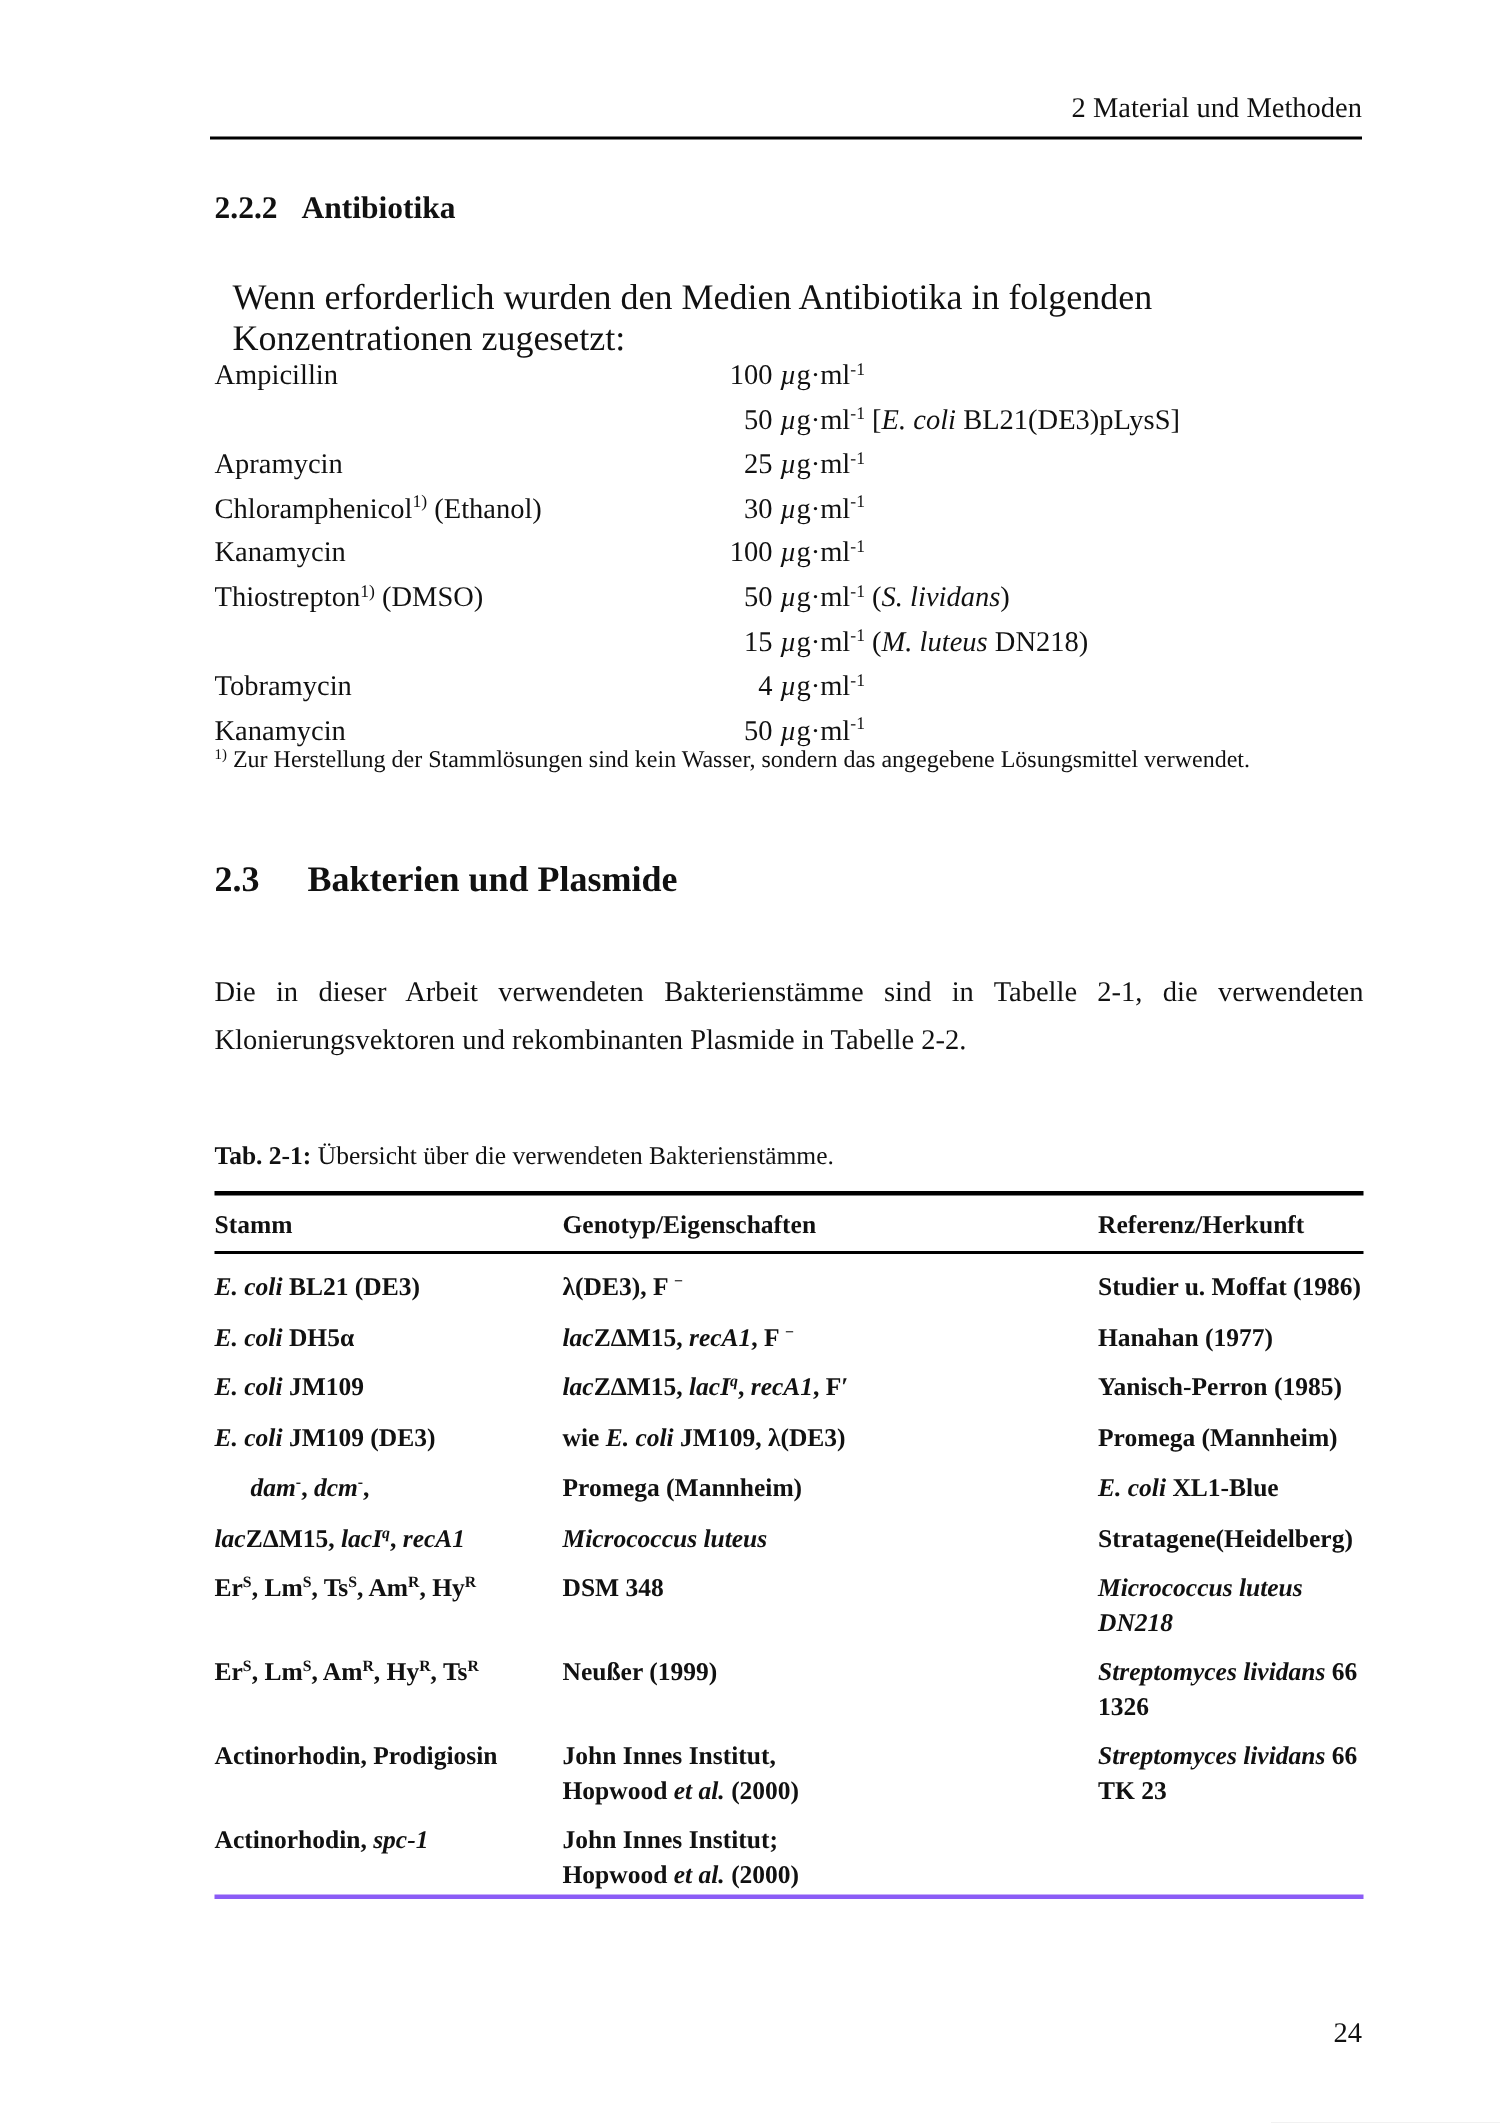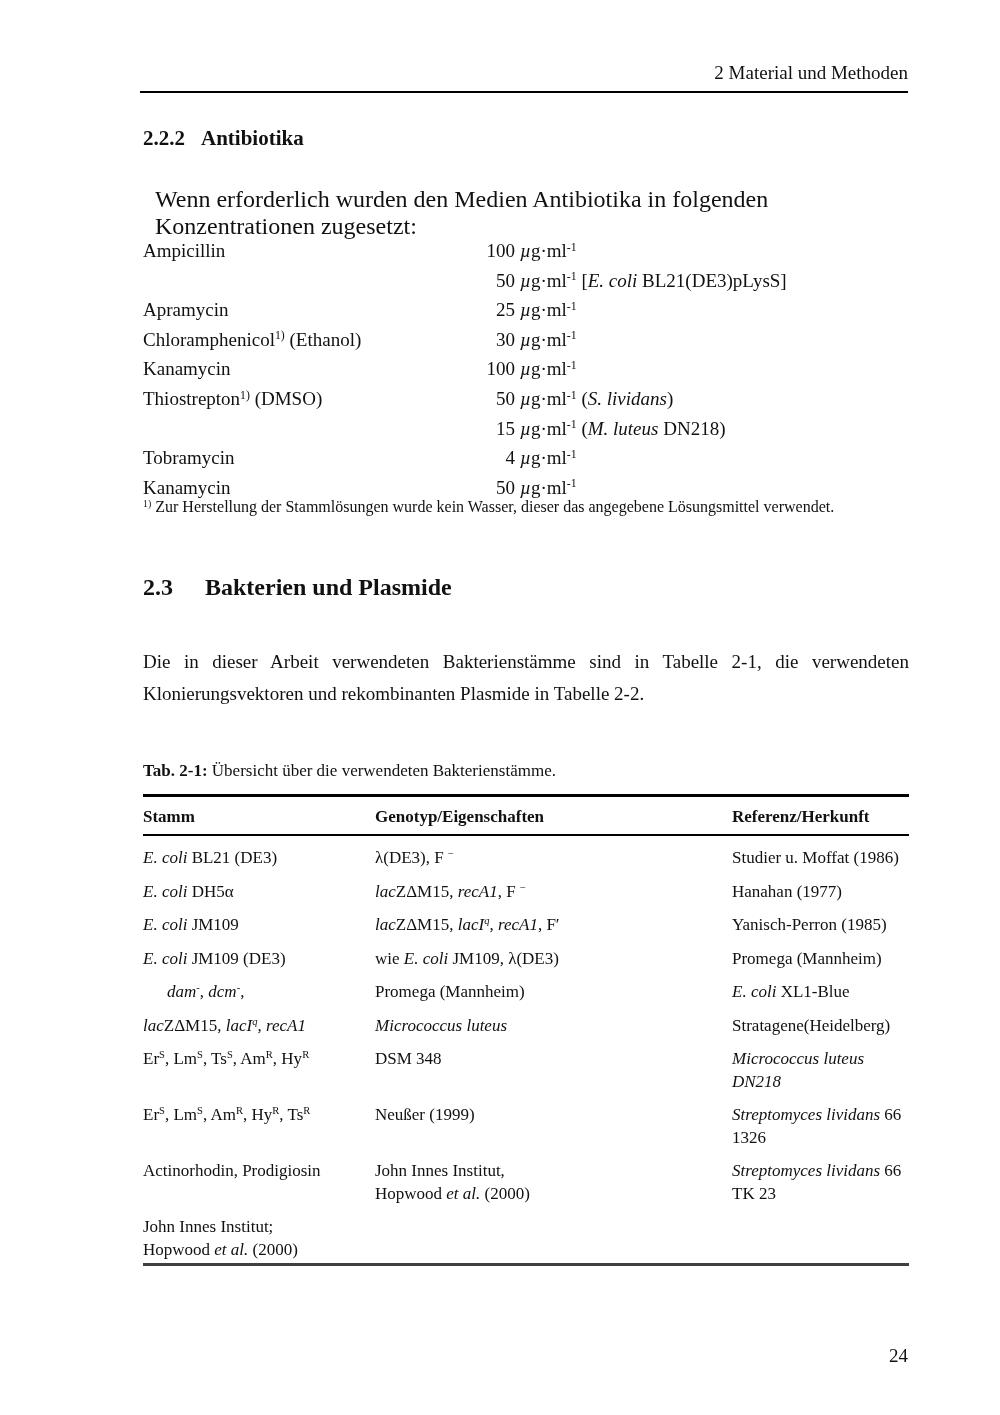--- a/index.html
+++ b/index.html
@@ -40,22 +40,23 @@
   .cap-label{font-weight:bold;}
 
   .tbl{top:794px;left:143px;width:766px;font-size:17px;}
   .tbl-head{
     display:grid;grid-template-columns:232px 357px 1fr;
     border-top:3px solid #000;border-bottom:2px solid #000;
     padding:9px 0 6px 0;font-weight:bold;line-height:22px;
   }
   .tbl-body{
     display:grid;grid-template-columns:232px 357px 1fr;
-    border-bottom:3px solid #404040;
+    border-bottom:3px solid #8b5cf6;
     padding-bottom:2px;
+    font-weight:bold;
   }
   .tcell{padding-top:11px;line-height:22.5px;}
 
   .page-number{top:1345px;left:875px;width:33px;text-align:right;font-size:19px;}
 </style>
 </head>
 <body>
 
 <div class="page">
 
@@ -101,21 +102,21 @@
         <span class="ab-label"><span>Tobramycin</span></span>
         <span class="ab-value"><span class="ab-num">4</span><span><span style="font-style: italic;">µ</span><span>g·ml</span><sup>-1</sup></span></span>
       </div>
       <div class="ab-row">
         <span class="ab-label"><span>Kanamycin</span></span>
         <span class="ab-value"><span class="ab-num">50</span><span><span style="font-style: italic;">µ</span><span>g·ml</span><sup>-1</sup></span></span>
       </div>
     </div>
 
   <div class="abs footnote">
-    <sup>1)</sup><span> Zur Herstellung der Stammlösungen wurde kein Wasser, dieser das angegebene Lösungsmittel verwendet.</span>
+    <sup>1)</sup><span> Zur Herstellung der Stammlösungen sind kein Wasser, sondern das angegebene Lösungsmittel verwendet.</span>
   </div>
 
   <div class="abs h23">
     <span class="num">2.3</span><span>Bakterien und Plasmide</span>
   </div>
 
   <div class="abs para">Die in dieser Arbeit verwendeten Bakterienstämme sind in Tabelle 2-1, die verwendeten Klonierungsvektoren und rekombinanten Plasmide in Tabelle 2-2.</div>
 
   <div class="abs caption">
     <span class="cap-label">Tab. 2-1:</span><span> Übersicht über die verwendeten Bakterienstämme.</span>
@@ -148,19 +149,20 @@
         <div class="tcell"><span>Stratagene(Heidelberg)</span></div>
         <div class="tcell"><span>Er</span><sup>S</sup><span>, Lm</span><sup>S</sup><span>, Ts</span><sup>S</sup><span>, Am</span><sup>R</sup><span>, Hy</span><sup>R</sup></div>
         <div class="tcell"><span>DSM 348</span></div>
         <div class="tcell"><span style="font-style: italic;">Micrococcus luteus DN218</span></div>
         <div class="tcell"><span>Er</span><sup>S</sup><span>, Lm</span><sup>S</sup><span>, Am</span><sup>R</sup><span>, Hy</span><sup>R</sup><span>, Ts</span><sup>R</sup></div>
         <div class="tcell"><span>Neußer (1999)</span></div>
         <div class="tcell"><span style="font-style: italic;">Streptomyces lividans</span><span> 66 1326</span></div>
         <div class="tcell"><span>Actinorhodin, Prodigiosin</span></div>
         <div class="tcell"><span>John Innes Institut,</span><br><span>Hopwood </span><span style="font-style: italic;">et al.</span><span> (2000)</span></div>
         <div class="tcell"><span style="font-style: italic;">Streptomyces lividans</span><span> 66 TK 23</span></div>
+        <div class="tcell"><span>Actinorhodin, </span><span style="font-style: italic;">spc-1</span></div>
         <div class="tcell"><span>John Innes Institut;</span><br><span>Hopwood </span><span style="font-style: italic;">et al.</span><span> (2000)</span></div>
       </div>
   </div>
 
   <div class="abs page-number">24</div>
 
 </div>
 
 </body></html>

